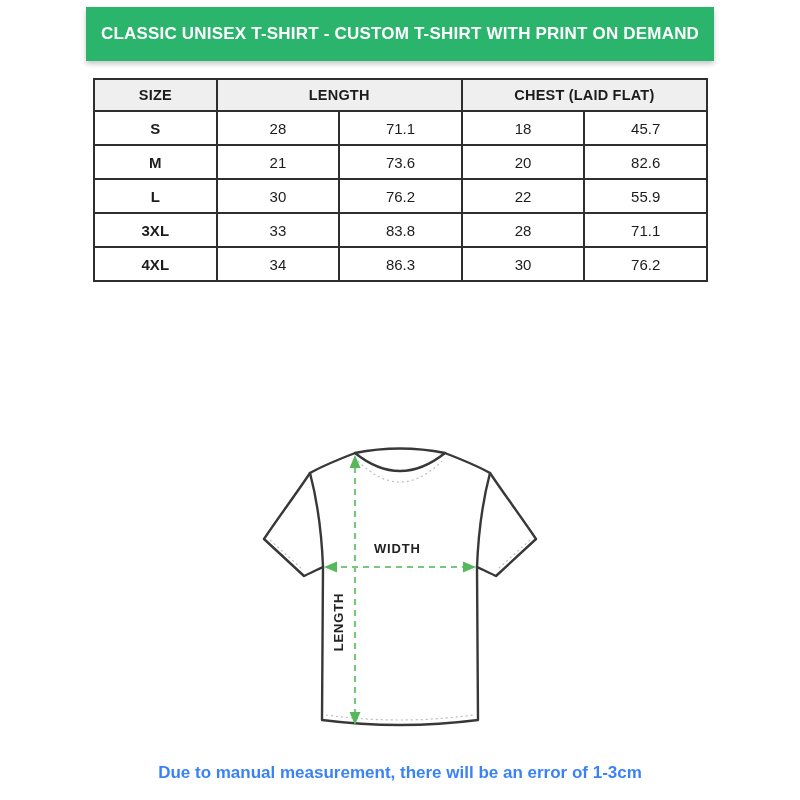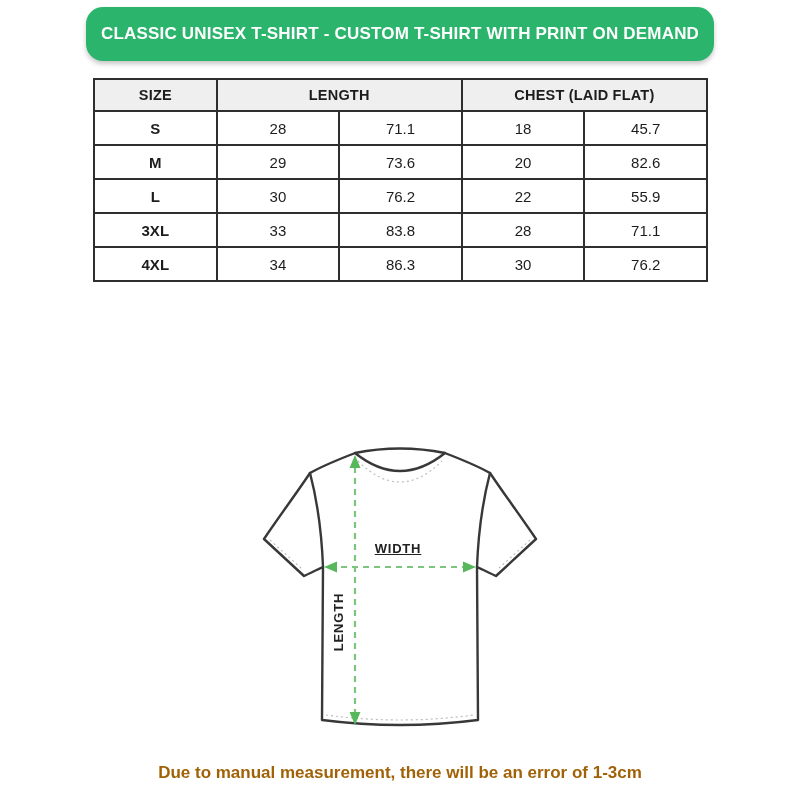--- a/index.html
+++ b/index.html
@@ -6,21 +6,20 @@
   body{
     width:800px;height:800px;background:#ffffff;position:relative;overflow:hidden;
     font-family:"Liberation Sans","DejaVu Sans",sans-serif;
     -webkit-font-smoothing:antialiased;
   }
   
   .banner{
     position:absolute;left:86px;top:7px;width:628px;height:54px;
     display:flex;align-items:center;justify-content:center;
     box-shadow:0 3px 5px rgba(0,0,0,0.22);
-    border-radius:17px;
   }
   .banner-title{
     color:#ffffff;font-weight:bold;font-size:17px;letter-spacing:0.2px;white-space:nowrap;
   }
   
   .table-wrap{position:absolute;left:93px;top:78px;width:615px;}
   table.size-table{
     border-collapse:collapse;width:615px;table-layout:fixed;
     color:#1c1c1c;
   }
@@ -32,21 +31,21 @@
   }
   table.size-table td{height:32px;font-size:15px;background:#ffffff;}
   td.shade{background:#efefef;}
   td.size-cell{font-weight:bold;}
   
   .tee-svg{position:absolute;left:250px;top:437px;}
   .dim-label{
     position:absolute;font-size:13px;font-weight:bold;color:#222222;
     letter-spacing:0.8px;white-space:nowrap;
   }
-  .width-label{left:354px;top:541px;width:88px;text-align:center;text-decoration:underline;}
+  .width-label{left:374px;top:541px;width:88px;}
   .length-label{
     left:338px;top:622px;transform:translate(-50%,-50%) rotate(-90deg);
   }
   
   .footnote{
     position:absolute;left:0;top:763px;width:800px;text-align:center;
     font-size:17px;font-weight:bold;
   }
 </style>
 </head>
@@ -75,21 +74,21 @@
     <tbody>
       <tr>
         <td class="shade size-cell">S</td>
         <td>28</td>
         <td class="shade">71.1</td>
         <td>18</td>
         <td class="shade">45.7</td>
       </tr>
       <tr>
         <td class="shade size-cell">M</td>
-        <td>29</td>
+        <td>21</td>
         <td class="shade">73.6</td>
         <td>20</td>
         <td class="shade">82.6</td>
       </tr>
       <tr>
         <td class="shade size-cell">L</td>
         <td>30</td>
         <td class="shade">76.2</td>
         <td>22</td>
         <td class="shade">55.9</td>
@@ -152,13 +151,13 @@
   <g>
     <path fill="none" stroke-width="2.2" stroke-dasharray="6 5" d="M 105 30 L 105 276" stroke="#7cc57e"></path>
     <path d="M 105 18 L 99.5 31 L 110.5 31 Z" fill="#57b85b"></path>
     <path d="M 105 288 L 99.5 275 L 110.5 275 Z" fill="#57b85b"></path>
   </g>
 </svg>
 
 <div class="dim-label width-label">WIDTH</div>
 <div class="dim-label length-label">LENGTH</div>
 
-<div class="footnote" style="color: #a16207;">Due to manual measurement, there will be an error of 1-3cm</div>
+<div class="footnote" style="color: #3b82f6;">Due to manual measurement, there will be an error of 1-3cm</div>
 
 </body></html>

